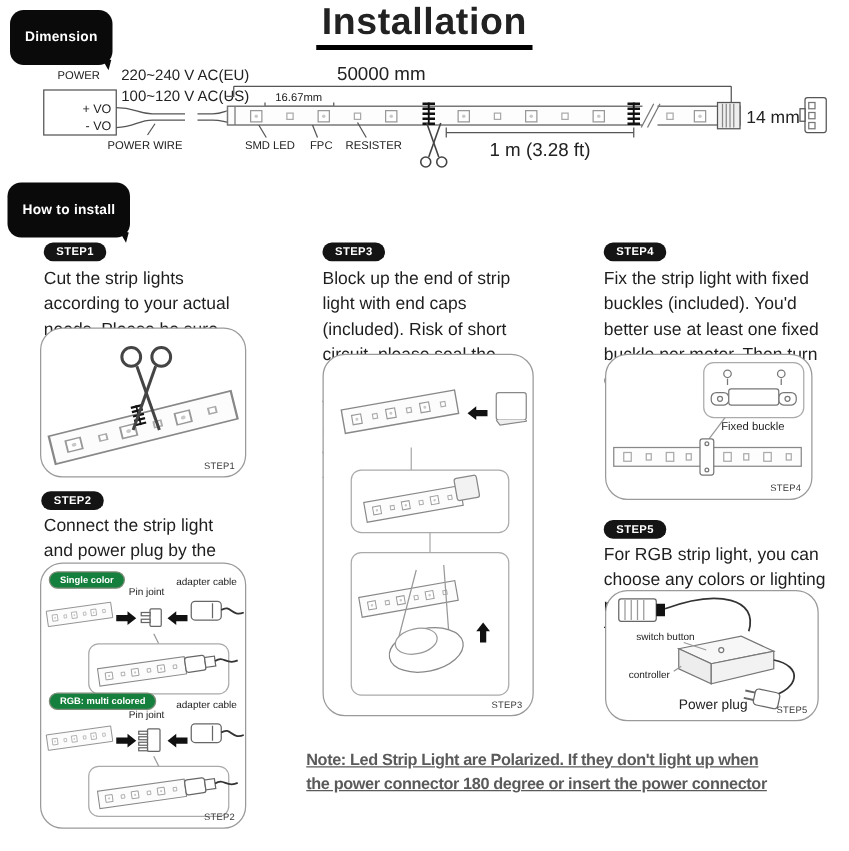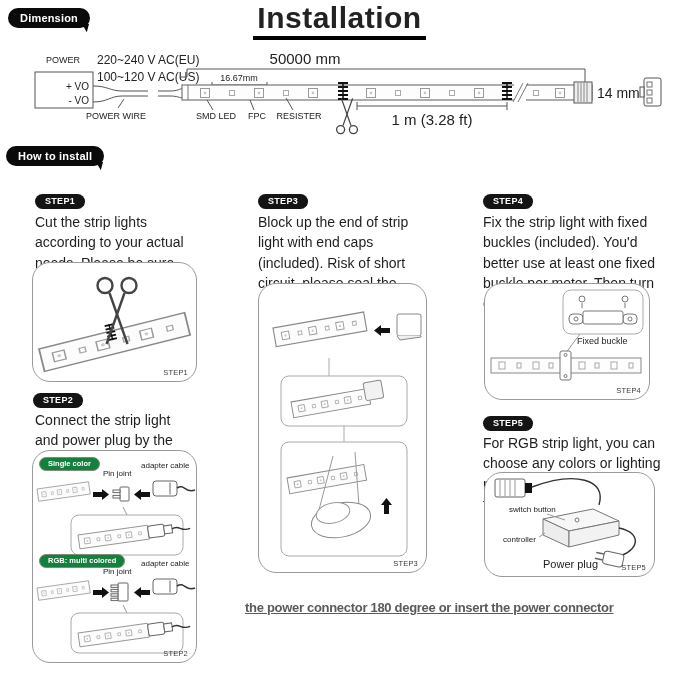--- a/index.html
+++ b/index.html
@@ -13,21 +13,21 @@
   }
   .abs { position: absolute; }
 
   
   .bubble {
     position: absolute;
     background: #0a0a0a;
     color: #fff;
     font-size: 11px;
     font-weight: bold;
-    padding: 4px 12px;
+    padding: 16px 12px;
     border-radius: 11px;
     letter-spacing: .2px;
   }
   .bubble::after {
     content: "";
     position: absolute;
     right: -5px;
     bottom: -2px;
     border: 6px solid transparent;
     border-left-color: #0a0a0a;
@@ -429,14 +429,15 @@
       <line x1="0" y1="9.5" x2="8" y2="9.5" stroke="#666" stroke-width="1.6"></line>
     </g>
   </svg>
   <div class="tiny-label" style="left:24px; top:32px;">switch button</div>
   <div class="tiny-label" style="left:18px; top:62px;">controller</div>
   <div class="small-label" style="left:58px; top:85px; font-size:11px;">Power plug</div>
   <div class="caption">STEP5</div>
 </div>
 
 <div class="note">
+  <div>Note: Led Strip Light are Polarized. If they don't light up when</div>
   <div>the power connector 180 degree or insert the power connector</div>
 </div>
 
 </body></html>

